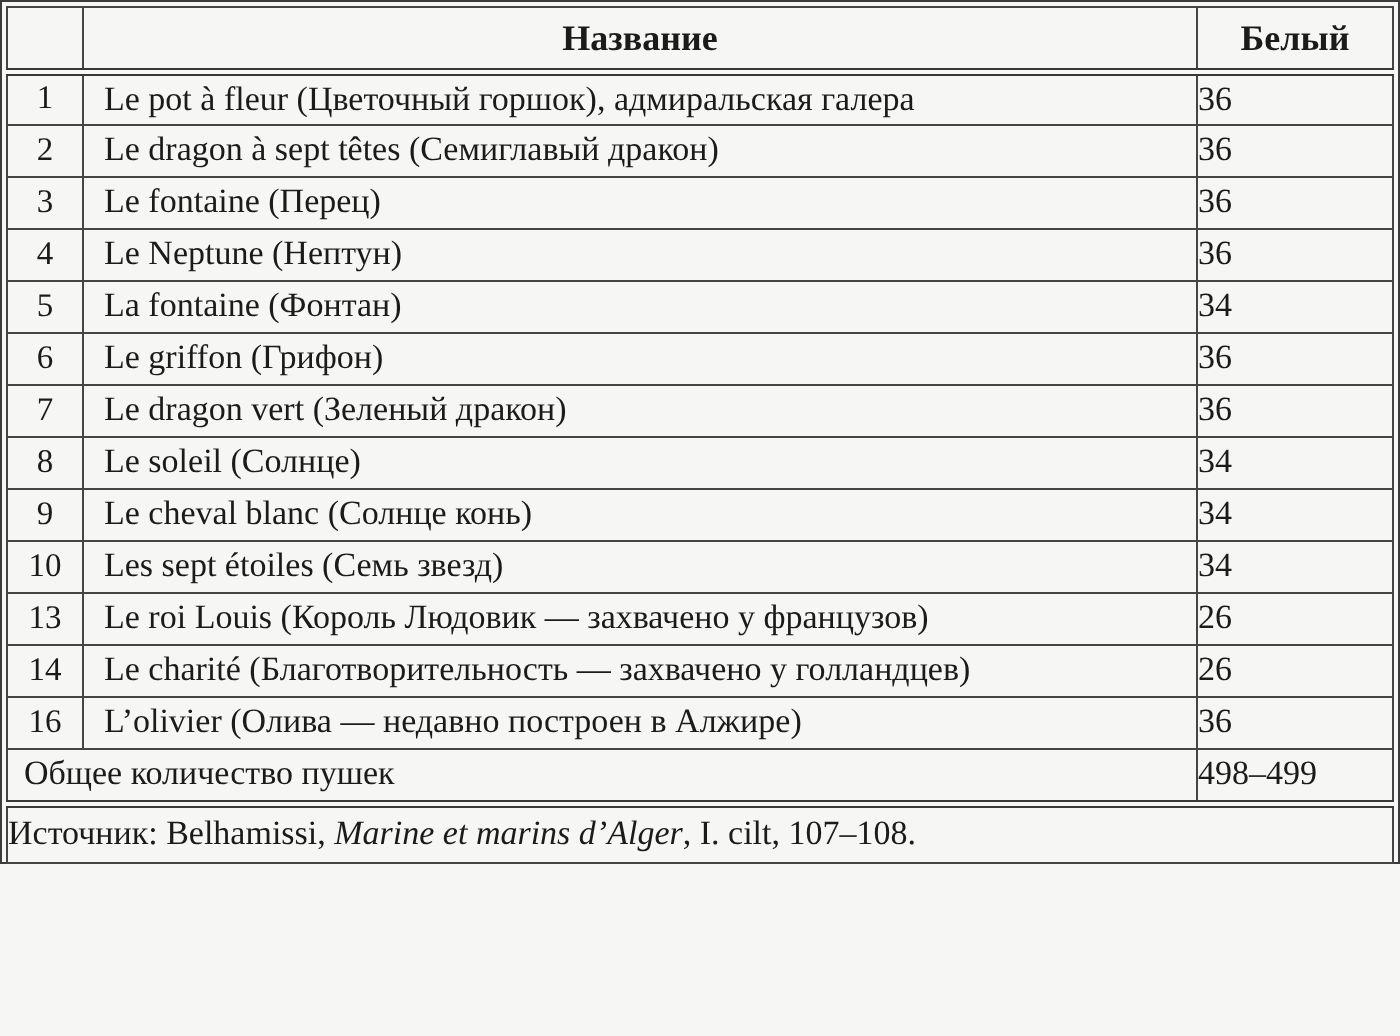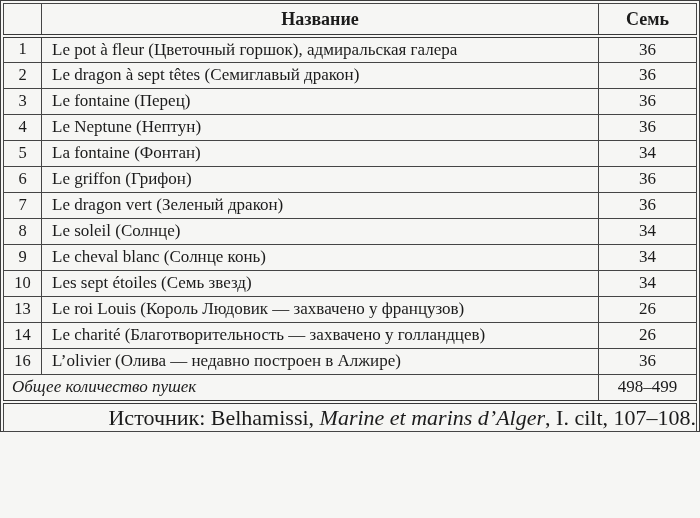--- a/index.html
+++ b/index.html
@@ -50,50 +50,49 @@
   td.num {
     text-align: center;
     font-size: 16.5px;
   }
   td.name {
     text-align: left;
     padding-left: 10px;
     padding-right: 4px;
   }
   td.guns {
-    text-align: center;
   }
   tr.body-row { height: 26px; }
   tr.total-row { height: 28px; }
-  tr.total-row td.name { padding-left: 8px; font-style: italic; }
+  tr.total-row td.name { padding-left: 8px; }
   tr.source-row { height: 29px; }
   tr.source-row td {
     border-top: 4px double #383838;
-    text-align: right;
-    font-size: 22px;
+    text-align: left;
+    font-size: 17px;
     white-space: nowrap;
   }
   .src-italic { font-style: italic; }
 </style>
 </head>
 <body>
 
 <div class="scan-page">
   <div class="table-frame">
     <table class="galley-table">
       <colgroup>
         <col class="c-num">
         <col class="c-name">
         <col class="c-guns">
       </colgroup>
       <thead>
         <tr>
           <th></th>
           <th>Название</th>
-          <th>Семь</th>
+          <th>Белый</th>
         </tr>
       </thead>
       <tbody>
         <tr class="body-row">
           <td class="num">1</td>
           <td class="name">Le pot à fleur (Цветочный горшок), адмиральская галера</td>
           <td class="guns">36</td>
         </tr>
         <tr class="body-row">
           <td class="num">2</td>

